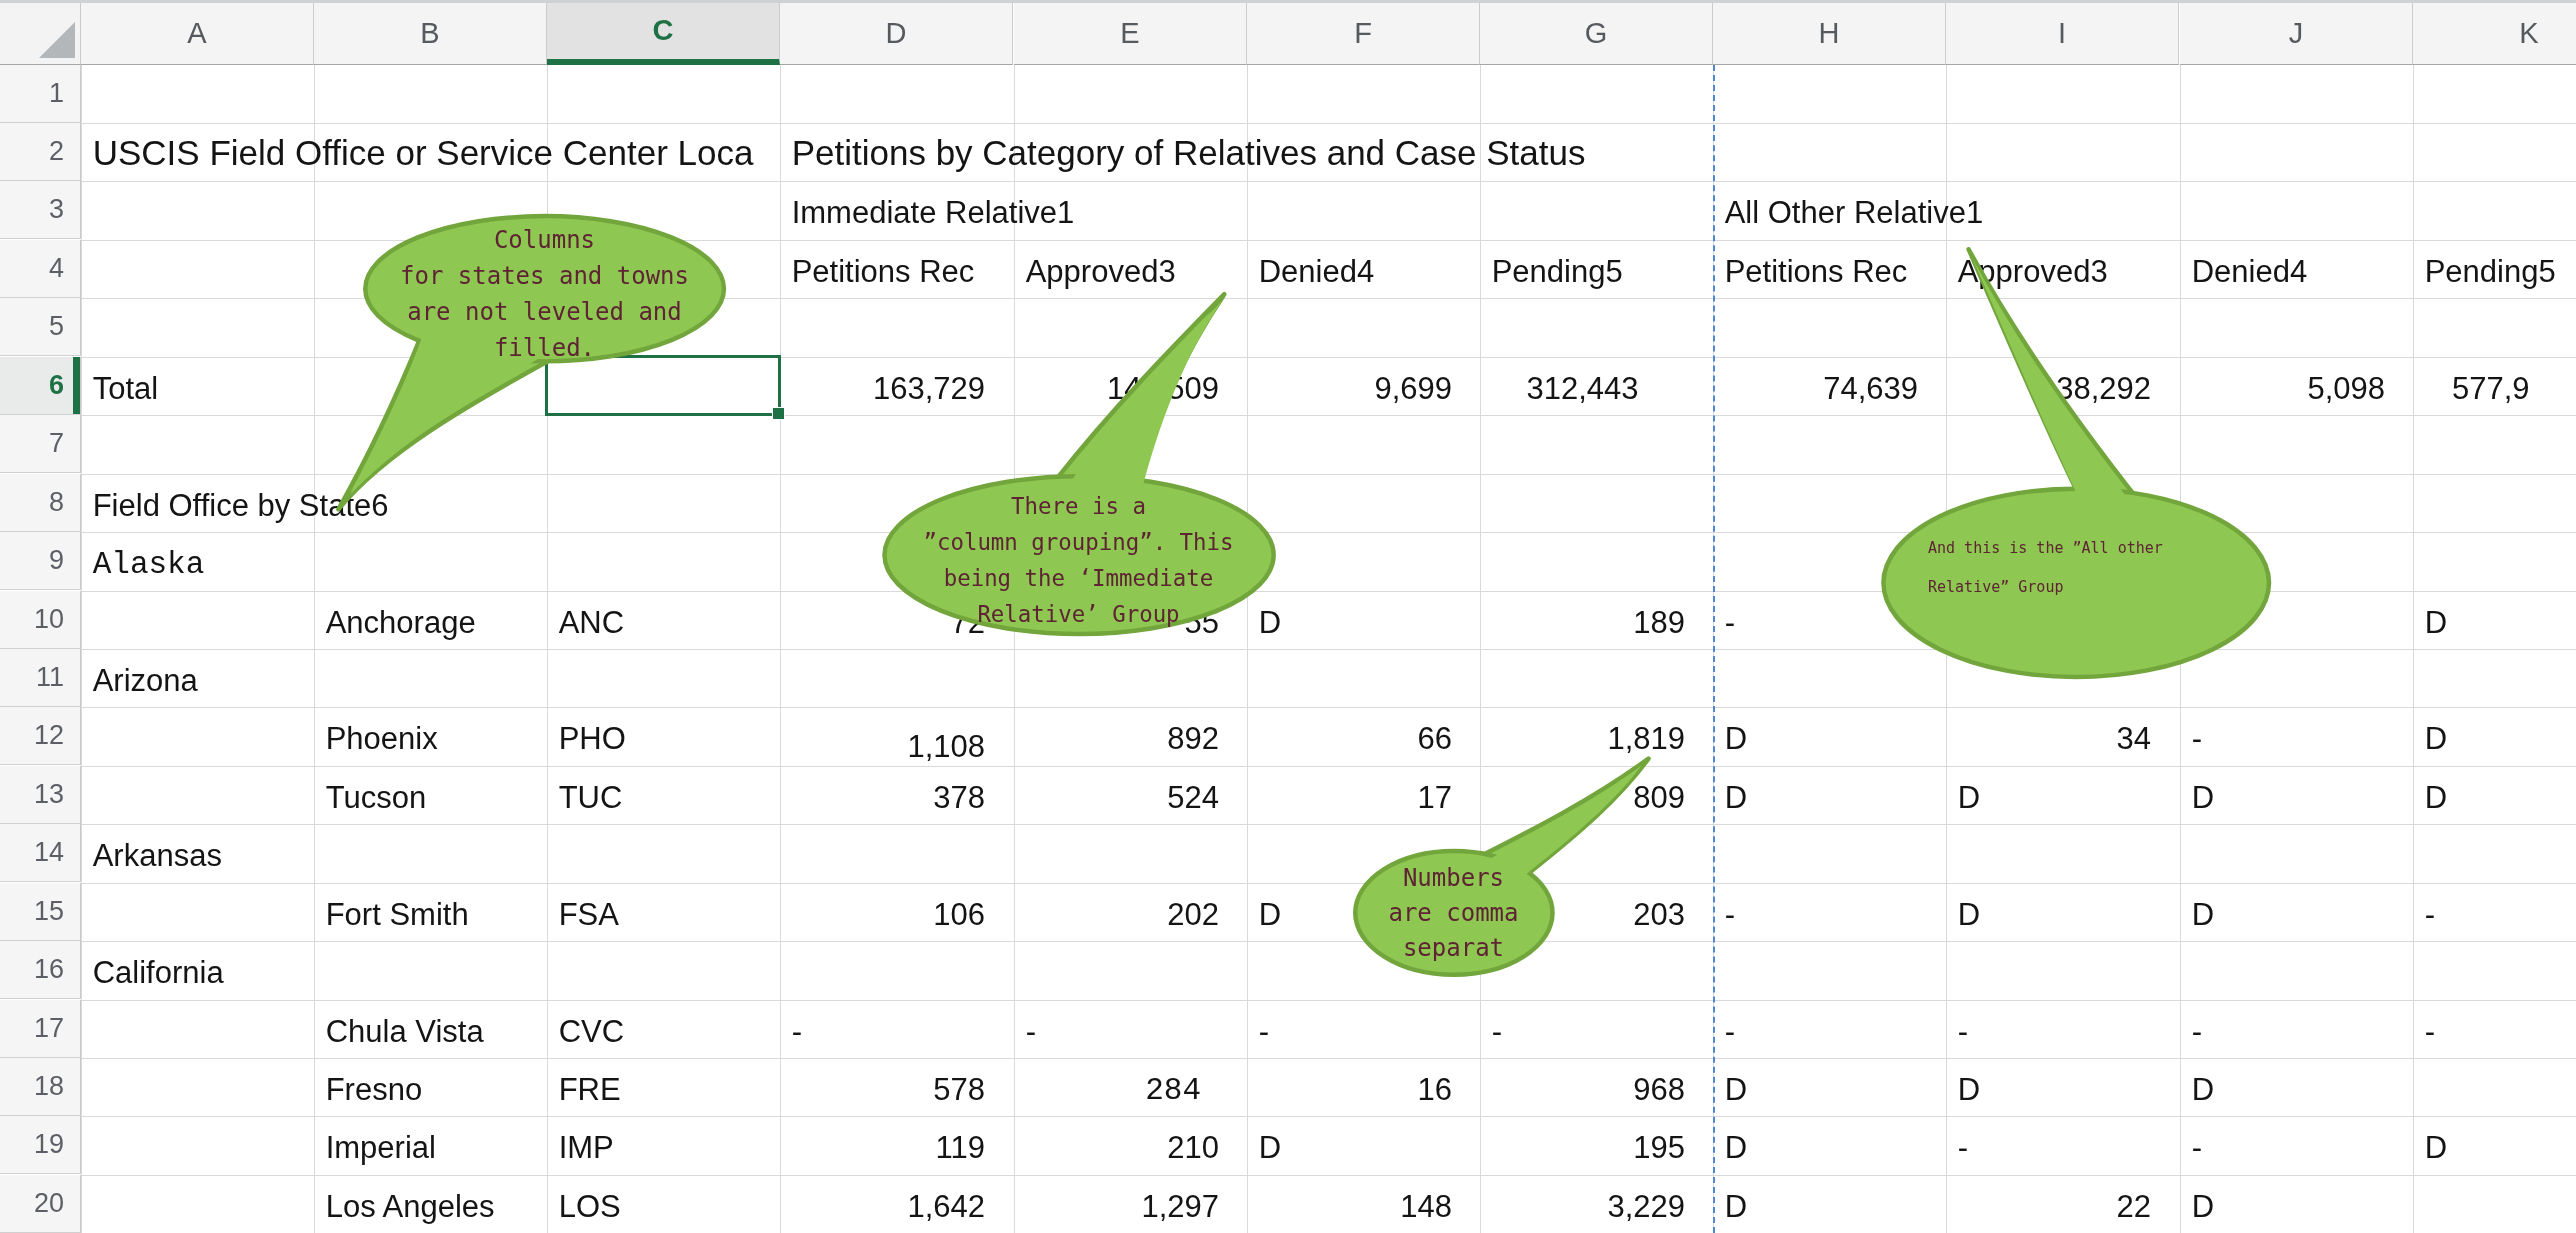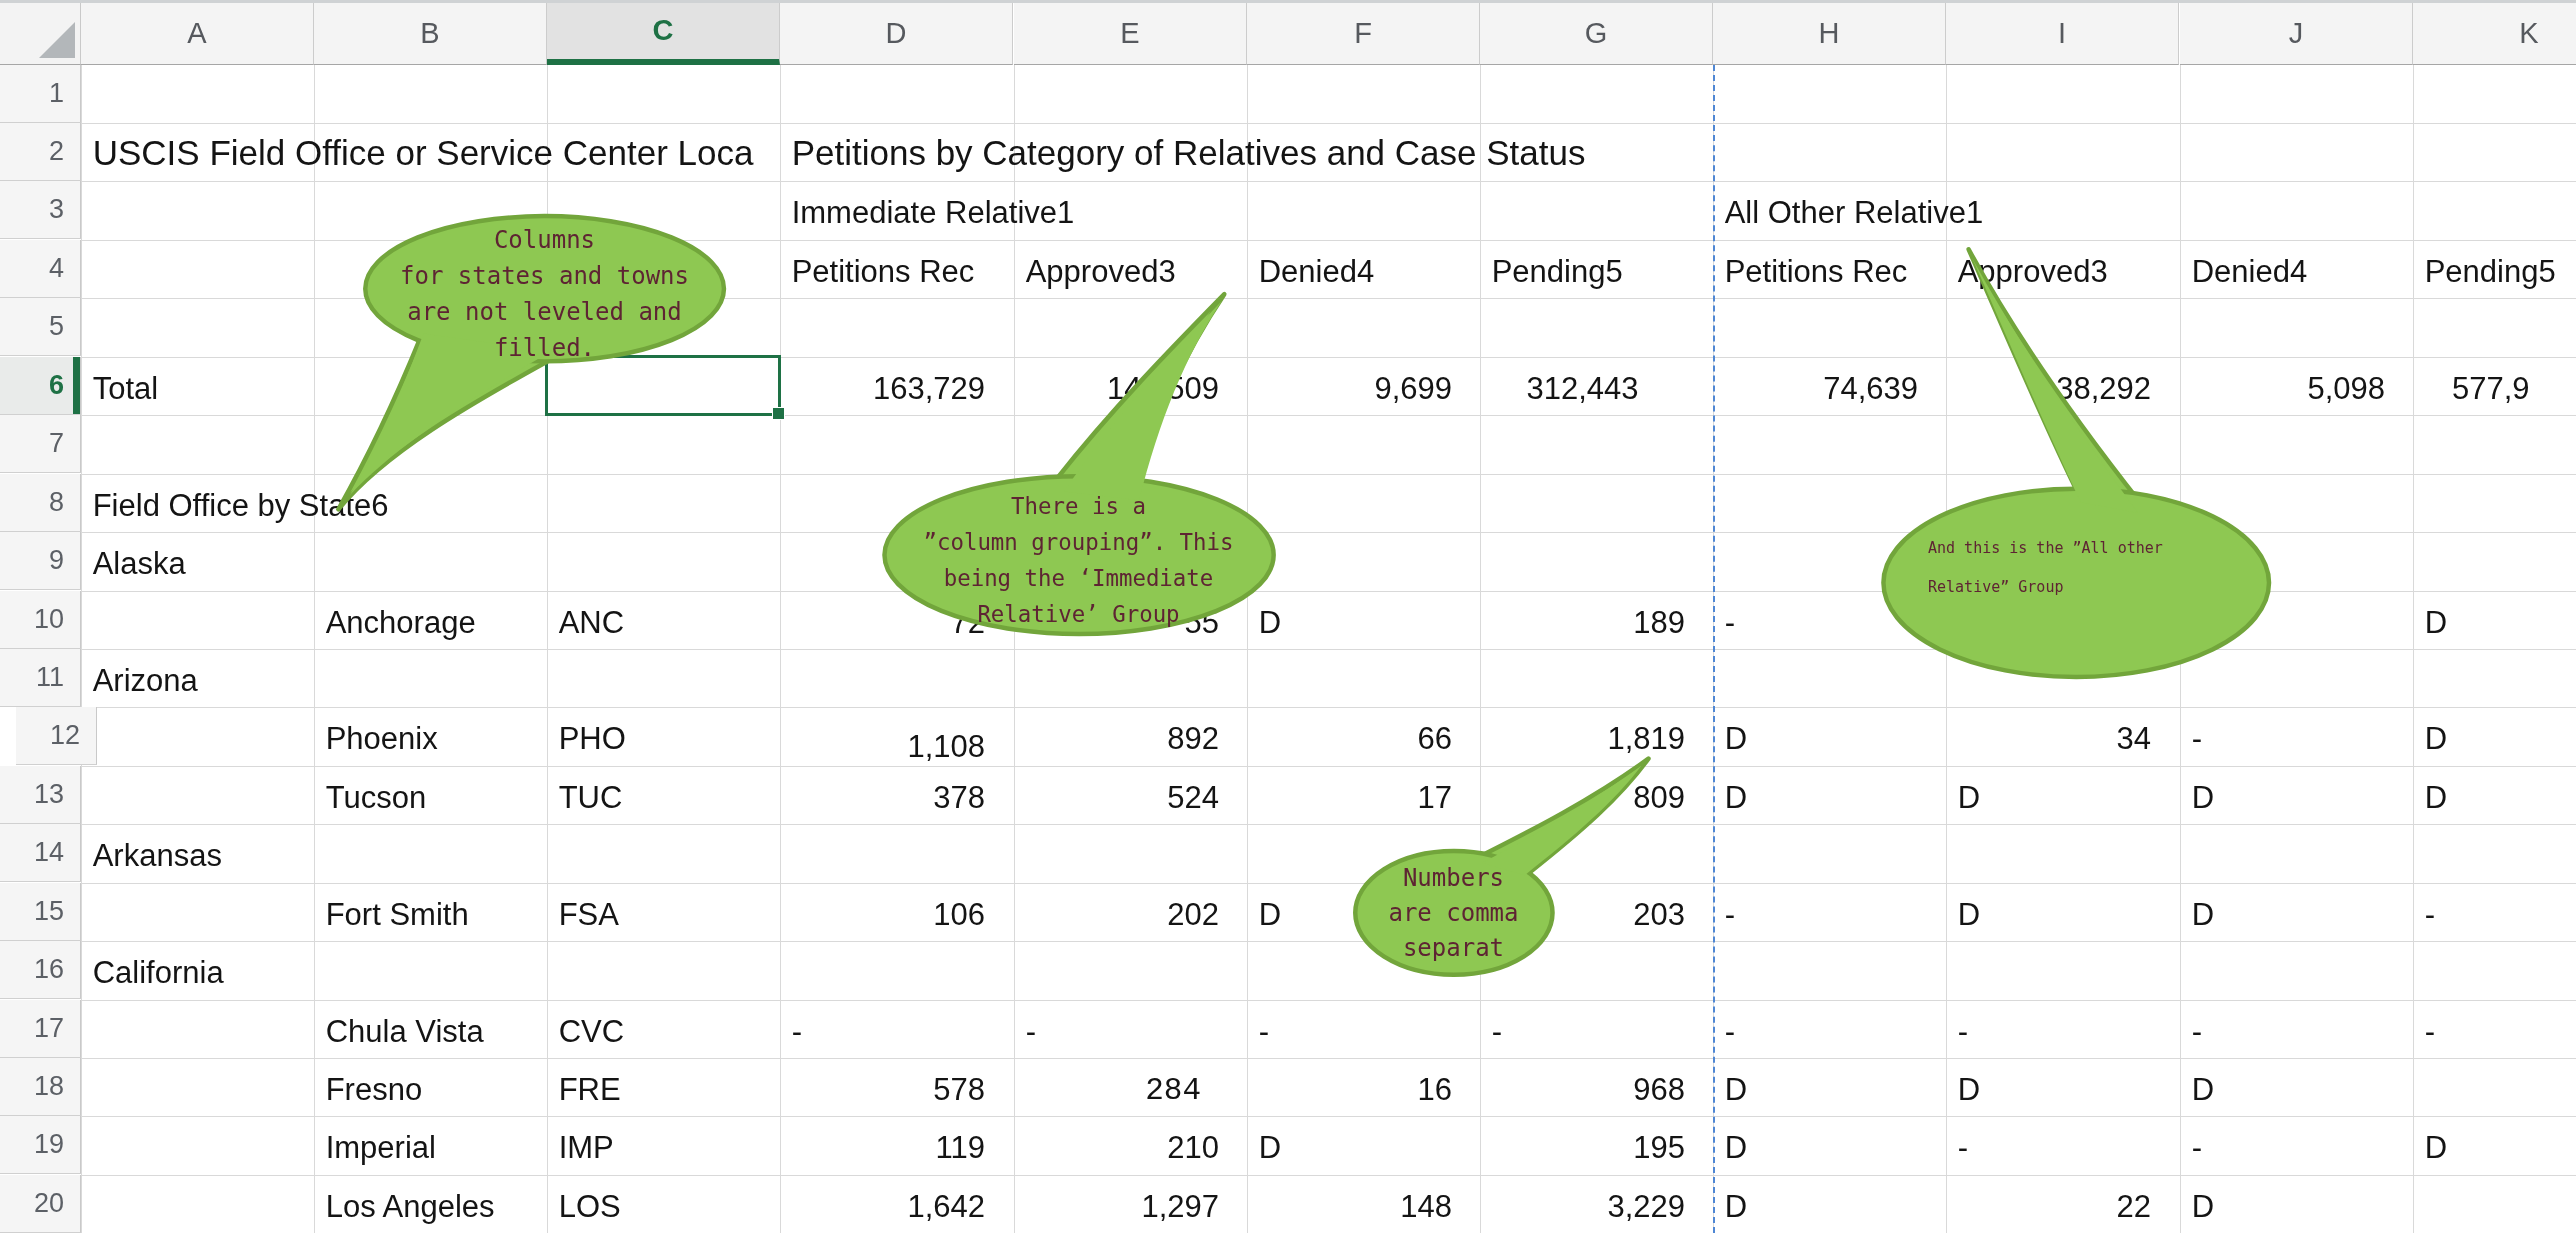--- a/index.html
+++ b/index.html
@@ -131,21 +131,21 @@
       </div>
       <div class="rowhdr" style="top: 532px; height: 58px;">
         <span>9</span>
       </div>
       <div class="rowhdr" style="top: 591px; height: 58px;">
         <span>10</span>
       </div>
       <div class="rowhdr" style="top: 649px; height: 58px;">
         <span>11</span>
       </div>
-      <div class="rowhdr" style="top: 707px; height: 58px; margin-left: 16px;">
+      <div class="rowhdr" style="top: 707px; height: 58px;">
         <span>12</span>
       </div>
       <div class="rowhdr" style="top: 766px; height: 58px;">
         <span>13</span>
       </div>
       <div class="rowhdr" style="top: 824px; height: 58px;">
         <span>14</span>
       </div>
       <div class="rowhdr" style="top: 883px; height: 58px;">
         <span>15</span>
@@ -224,21 +224,21 @@
       </div>
       <div class="cell right" style="left: 2180px; top: 357px; width: 233px; height: 58px;">
         <span>5,098</span>
       </div>
       <div class="cell left" style="left: 2413px; top: 357px; width: 233px; height: 58px; padding-left: 39px;">
         <span>577,9</span>
       </div>
       <div class="cell left" style="left: 81px; top: 474px; width: 233px; height: 58px;">
         <span>Field Office by State6</span>
       </div>
-      <div class="cell left" style="left: 81px; top: 532px; width: 233px; height: 58px;">
+      <div class="cell left" style="left: 81px; top: 532px; width: 233px; height: 58px; font-family: Liberation Mono, monospace;">
         <span>Alaska</span>
       </div>
       <div class="cell left" style="left: 314px; top: 591px; width: 233px; height: 58px;">
         <span>Anchorage</span>
       </div>
       <div class="cell left" style="left: 547px; top: 591px; width: 233px; height: 58px;">
         <span>ANC</span>
       </div>
       <div class="cell right" style="left: 780px; top: 591px; width: 233px; height: 58px;">
         <span>72</span>

